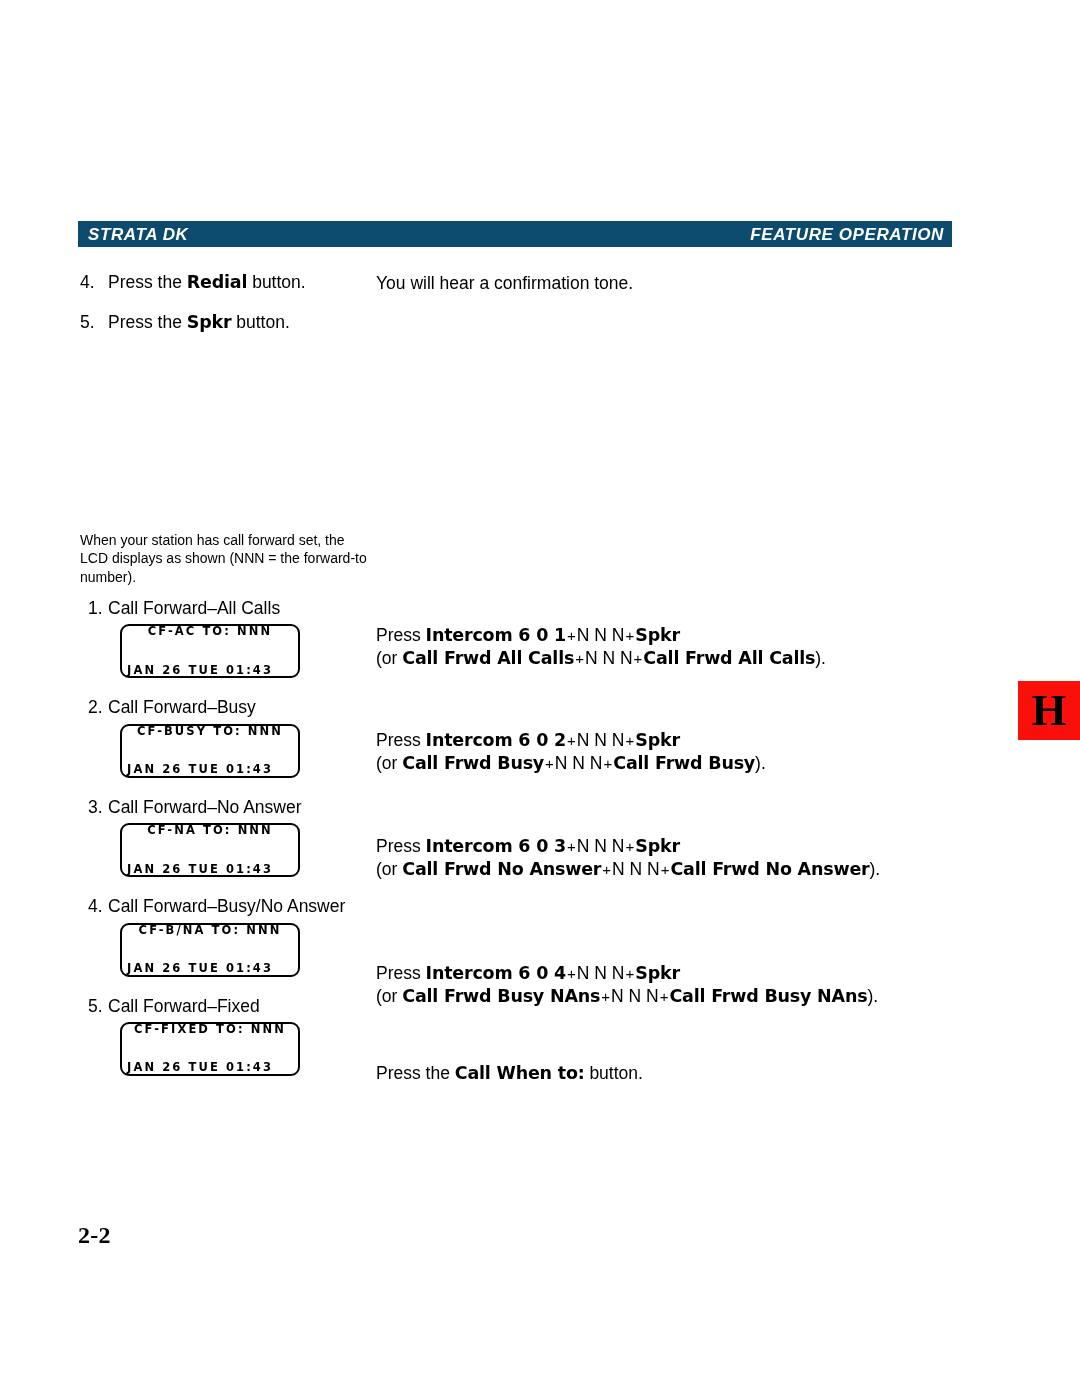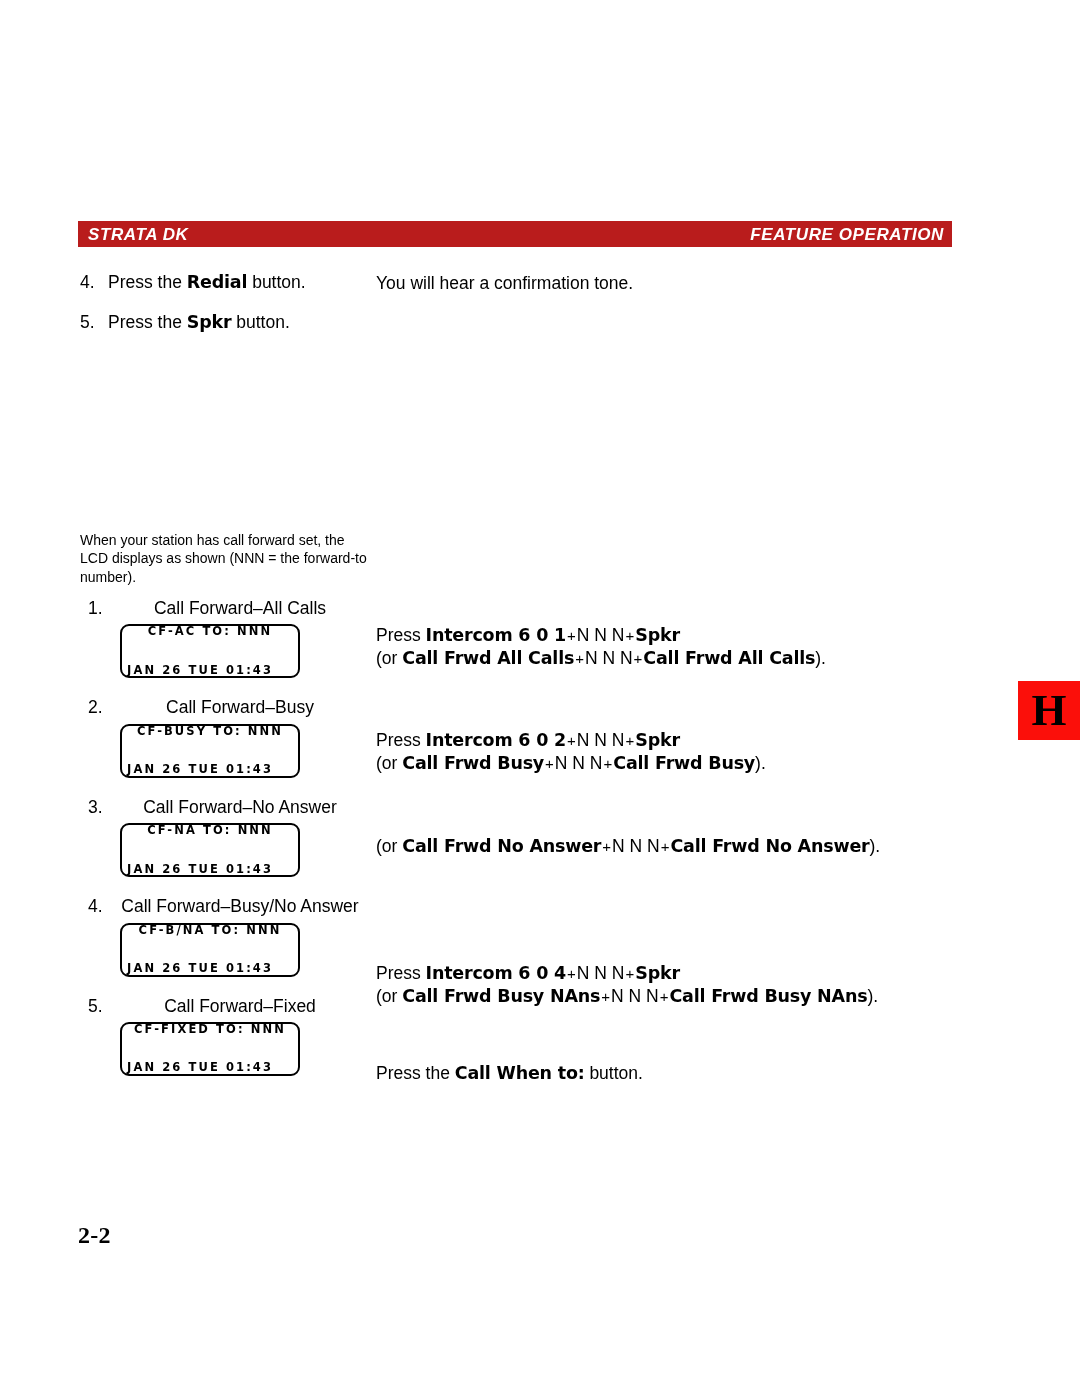--- a/index.html
+++ b/index.html
@@ -21,21 +21,21 @@
     overflow: hidden;
   }
 
   
   .header-bar {
     position: absolute;
     left: 78px;
     top: 221px;
     width: 874px;
     height: 26px;
-    background: #b91c1c;
+    background: #0c4a6e;
     display: flex;
     align-items: center;
     justify-content: space-between;
     box-sizing: border-box;
     padding: 0 8px 0 10px;
     gap: 26px;
   }
   .header-bar span {
     color: #ffffff;
     font-style: italic;
@@ -165,21 +165,20 @@
   }
   .cf-label .num {
     width: 28px;
     flex: 0 0 28px;
     text-align: left;
     padding-left: 8px;
     box-sizing: border-box;
   }
   .cf-label .txt {
     flex: 1;
-    text-align: center;
   }
 
   
   .lcd {
     margin-left: 40px;
     width: 180px;
     height: 54px;
     border: 2px solid #000000;
     border-radius: 9px;
     box-sizing: border-box;
@@ -334,20 +333,21 @@
     <div class="line"><span class="plain">Press </span><span class="kb">Intercom 6 0 1</span><span class="sep">+</span><span class="plain">N N N</span><span class="sep">+</span><span class="kb">Spkr</span></div>
     <div class="line"><span class="plain">(or </span><span class="kb">Call Frwd All Calls</span><span class="sep">+</span><span class="plain">N N N</span><span class="sep">+</span><span class="kb">Call Frwd All Calls</span><span class="plain">).</span></div>
   </div>
 
   <div class="instr" style="top:729px;">
     <div class="line"><span class="plain">Press </span><span class="kb">Intercom 6 0 2</span><span class="sep">+</span><span class="plain">N N N</span><span class="sep">+</span><span class="kb">Spkr</span></div>
     <div class="line"><span class="plain">(or </span><span class="kb">Call Frwd Busy</span><span class="sep">+</span><span class="plain">N N N</span><span class="sep">+</span><span class="kb">Call Frwd Busy</span><span class="plain">).</span></div>
   </div>
 
   <div class="instr" style="top:835px;">
+    <div class="line"><span class="plain">Press </span><span class="kb">Intercom 6 0 3</span><span class="sep">+</span><span class="plain">N N N</span><span class="sep">+</span><span class="kb">Spkr</span></div>
     <div class="line"><span class="plain">(or </span><span class="kb">Call Frwd No Answer</span><span class="sep">+</span><span class="plain">N N N</span><span class="sep">+</span><span class="kb">Call Frwd No Answer</span><span class="plain">).</span></div>
   </div>
 
   <div class="instr" style="top:962px;">
     <div class="line"><span class="plain">Press </span><span class="kb">Intercom 6 0 4</span><span class="sep">+</span><span class="plain">N N N</span><span class="sep">+</span><span class="kb">Spkr</span></div>
     <div class="line"><span class="plain">(or </span><span class="kb">Call Frwd Busy NAns</span><span class="sep">+</span><span class="plain">N N N</span><span class="sep">+</span><span class="kb">Call Frwd Busy NAns</span><span class="plain">).</span></div>
   </div>
 
   <div class="instr" style="top:1062px;">
     <div class="line"><span class="plain">Press the </span><span class="kb">Call When to:</span><span class="plain"> button.</span></div>

